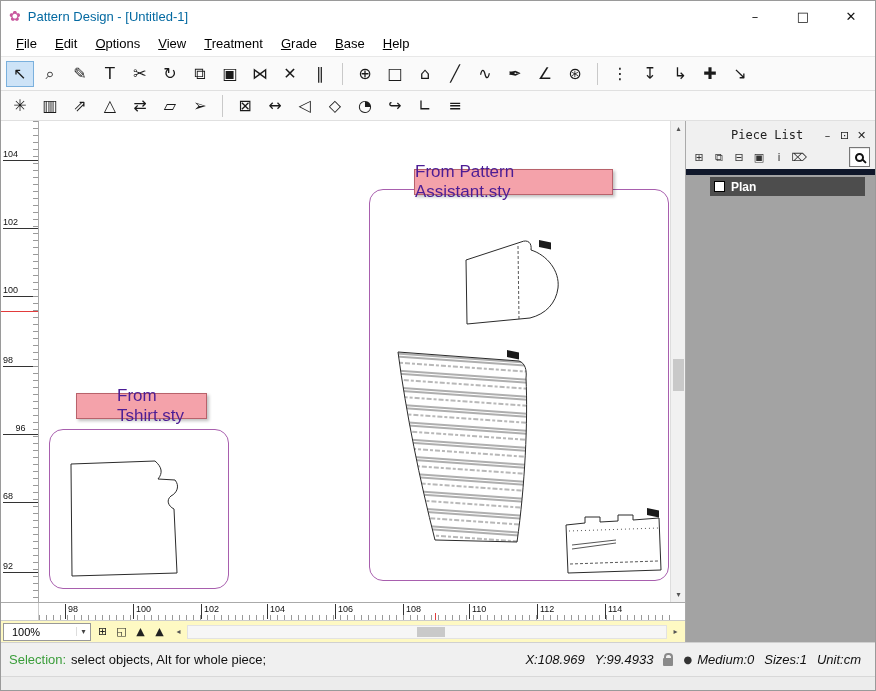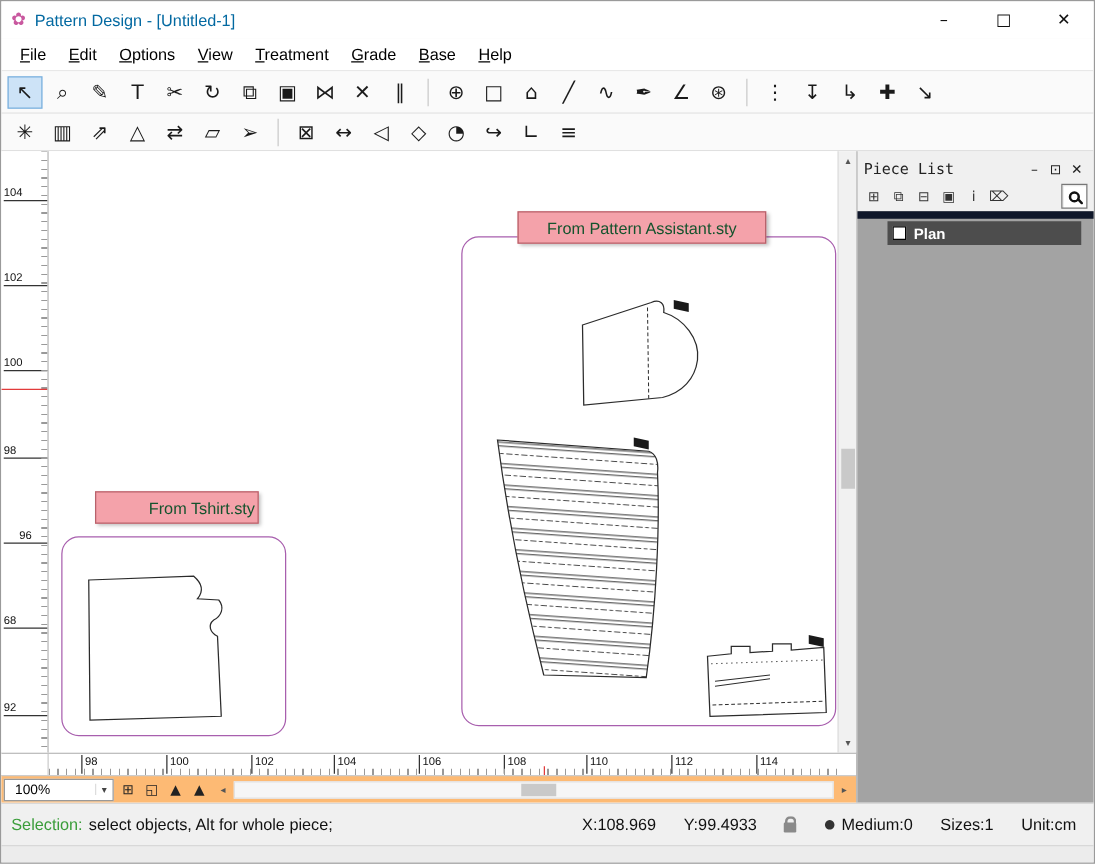--- a/index.html
+++ b/index.html
@@ -35,66 +35,66 @@
   .vruler::after { content: ""; position: absolute; top: 0; right: 0; width: 5px; height: 100%;
     background: repeating-linear-gradient(to bottom, #999 0 1px, transparent 1px 7px); }
   .vtick { position: absolute; left: 2px; right: 0; font-size: 9px; line-height: 10px; color: #111; border-bottom: 1px solid #333; padding-bottom: 1px; }
   .vmarker { position: absolute; left: 0; width: 100%; height: 0; border-top: 1px solid #e23b3b; top: 190px; z-index: 2; }
 
   .canvas { position: relative; flex: 1; background: #fff; overflow: hidden; }
   .group-box { position: absolute; border: 1px solid #a85fae; border-radius: 14px; }
   #box-tshirt { left: 10px; top: 308px; width: 180px; height: 160px; }
   #box-pa { left: 330px; top: 68px; width: 300px; height: 392px; }
   svg.pieces { position: absolute; left: 0; top: 0; width: 631px; height: 481px; }
-  .canvas-label { position: absolute; background: #f4a2aa; border: 1px solid #b8626b; color: #14532d; font-size: 13px; display: flex; align-items: center; justify-content: center; box-shadow: 2px 2px 3px rgba(0,0,0,0.25); z-index: 3; }
+  .canvas-label { position: absolute; background: #f4a2aa; border: 1px solid #b8626b; color: #4c1d95; font-size: 17px; display: flex; align-items: center; justify-content: center; box-shadow: 2px 2px 3px rgba(0,0,0,0.25); z-index: 3; }
   #label-tshirt { left: 37px; top: 272px; width: 131px; height: 26px; padding-left: 40px; }
   #label-pa { left: 375px; top: 48px; width: 199px; height: 26px; }
 
   .vscroll { position: relative; width: 15px; background: #f1f1f1; border-left: 1px solid #ddd; }
   .scroll-btn { display: flex; align-items: center; justify-content: center; width: 15px; height: 15px; font-size: 8px; color: #555; font-family: "DejaVu Sans", sans-serif; }
   .vscroll .bottom { position: absolute; bottom: 0; left: 0; }
   .vthumb { position: absolute; top: 238px; left: 2px; width: 11px; height: 32px; background: #c9c9c9; }
 
   .hruler-row { display: flex; height: 18px; border-top: 1px solid #aaa; background: #fff; }
   .ruler-corner { width: 38px; border-right: 1px solid #ccc; }
   .ruler-corner2 { width: 15px; }
   .hruler { position: relative; flex: 1; overflow: hidden; }
   .hruler::after { content: ""; position: absolute; bottom: 0; left: 0; height: 5px; width: 100%;
     background: repeating-linear-gradient(to right, #999 0 1px, transparent 1px 7px); }
   .htick { position: absolute; top: 1px; height: 15px; font-size: 9px; line-height: 10px; color: #111; border-left: 1px solid #333; padding-left: 2px; }
   .hmarker { position: absolute; bottom: 0; height: 7px; width: 0; border-left: 1px solid #e23b3b; left: 396px; }
 
-  .bottom-controls { height: 22px; display: flex; align-items: center; background: #fdba74; border-top: 1px solid #ccc; padding: 0 2px; }
+  .bottom-controls { height: 22px; display: flex; align-items: center; background: #fef9c3; border-top: 1px solid #ccc; padding: 0 2px; }
   .zoom-combo { width: 88px; height: 18px; background: #fff; border: 1px solid #999; display: flex; align-items: center; font-size: 11px; padding-left: 8px; }
   .combo-arrow { margin-left: auto; width: 14px; text-align: center; font-size: 8px; color: #444; border-left: 1px solid #ddd; font-family: "DejaVu Sans", sans-serif; }
   .bc-icons { display: flex; margin: 0 2px; }
   .bc-icon { width: 19px; text-align: center; font-size: 11px; color: #222; font-family: "DejaVu Sans", sans-serif; }
   .hscroll { position: relative; flex: 1; height: 14px; background: #f6f6f6; border: 1px solid #e2e2e2; margin: 0 1px; }
   .hthumb { position: absolute; left: 48%; top: 1px; width: 28px; height: 10px; background: #c9c9c9; }
 
   
   .panel { width: 190px; border-left: 1px solid #aaa; background: #f0f0f0; display: flex; flex-direction: column; padding-top: 4px; }
   .panel-header { height: 20px; display: flex; align-items: center; padding: 0 5px; }
-  .panel-title { flex: 1; font-family: "DejaVu Sans Mono", monospace; font-size: 12px; color: #222; }
+  .panel-title { flex: 1; font-family: "DejaVu Sans Mono", monospace; font-size: 12px; color: #222; margin-left: 40px; }
   .ph-btn { width: 17px; text-align: center; font-size: 11px; color: #222; font-family: "DejaVu Sans", sans-serif; }
   .panel-toolbar { height: 24px; display: flex; align-items: center; padding: 0 5px; }
   .pl-icons { display: flex; gap: 4px; }
   .pl-btn { width: 16px; height: 16px; display: flex; align-items: center; justify-content: center; font-size: 11px; color: #333; font-family: "DejaVu Sans", sans-serif; }
   .search-btn { margin-left: auto; width: 21px; height: 20px; border: 1px solid #777; background: #fff; box-shadow: inset 1px 1px 0 #e8e8e8; display: flex; align-items: center; justify-content: center; }
   .mag { position: relative; width: 9px; height: 9px; border: 2px solid #111; border-radius: 50%; display: inline-block; }
   .mag::after { content: ""; position: absolute; width: 6px; height: 2px; background: #111; right: -5px; bottom: -2px; transform: rotate(45deg); border-radius: 1px; }
   .panel-body { flex: 1; background: #a3a3a3; border-top: 6px solid #0f172a; padding-top: 2px; }
   .pl-row { height: 19px; display: flex; align-items: center; background: #4d4d4d; color: #fff; font-weight: bold; font-size: 12px; margin-left: 24px; margin-right: 10px; padding-left: 4px; }
   .pl-check { width: 11px; height: 11px; background: #fff; border: 1px solid #000; margin-right: 6px; flex: none; }
 
   
   .statusbar { height: 34px; display: flex; align-items: center; background: #f0f0f0; border-top: 1px solid #d0d0d0; padding: 0 8px; font-size: 13px; color: #111; }
   .sb-sel-label { color: #3a9d3a; }
   .sb-sel-text { margin-left: 5px; }
-  .sb-right { margin-left: auto; display: flex; align-items: center; gap: 22px; margin-right: 6px; }
+  .sb-right { margin-left: auto; display: flex; align-items: center; gap: 10px; margin-right: 6px; font-style: italic; }
   .sb-med { display: flex; align-items: center; gap: 5px; }
   .sb-dot { font-size: 10px; color: #333; font-family: "DejaVu Sans", sans-serif; }
   .lock { position: relative; display: inline-block; width: 10px; height: 8px; background: #8a8a8a; border-radius: 1px; margin-top: 4px; }
   .lock::before { content: ""; position: absolute; top: -5px; left: 1px; width: 5px; height: 5px; border: 2px solid #8a8a8a; border-bottom: none; border-radius: 4px 4px 0 0; }
   .bottom-strip { height: 14px; background: #ececec; border-top: 1px solid #d8d8d8; }
 </style>
 </head>
 <body>
 
 <div class="window">

